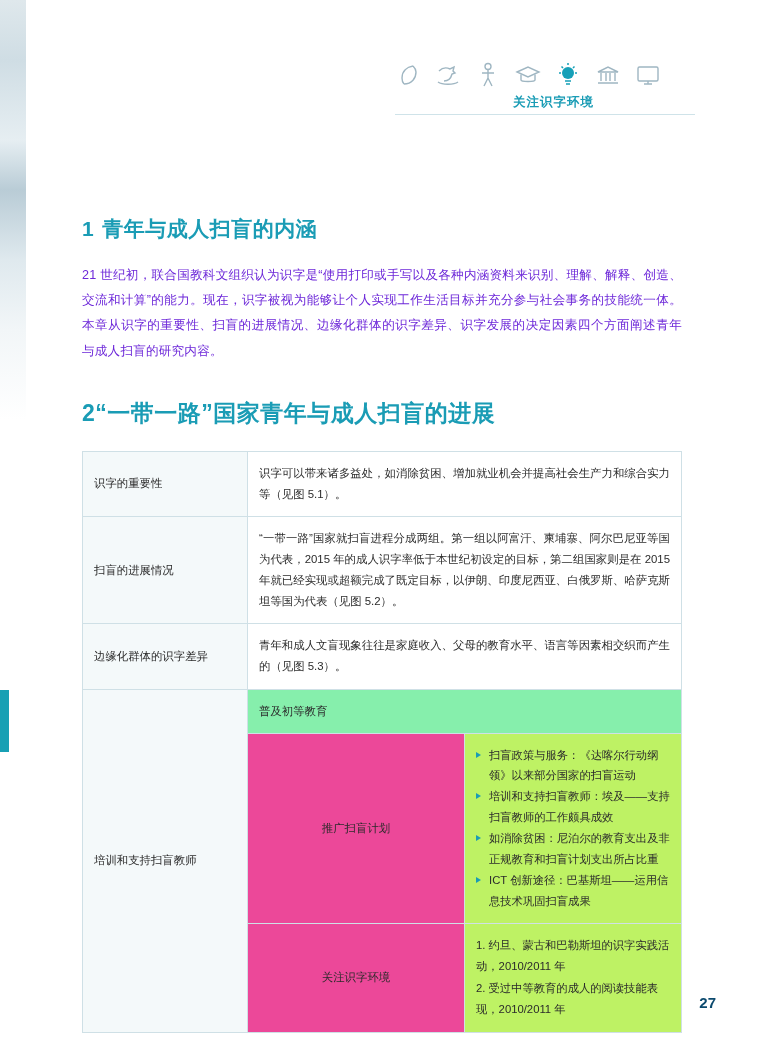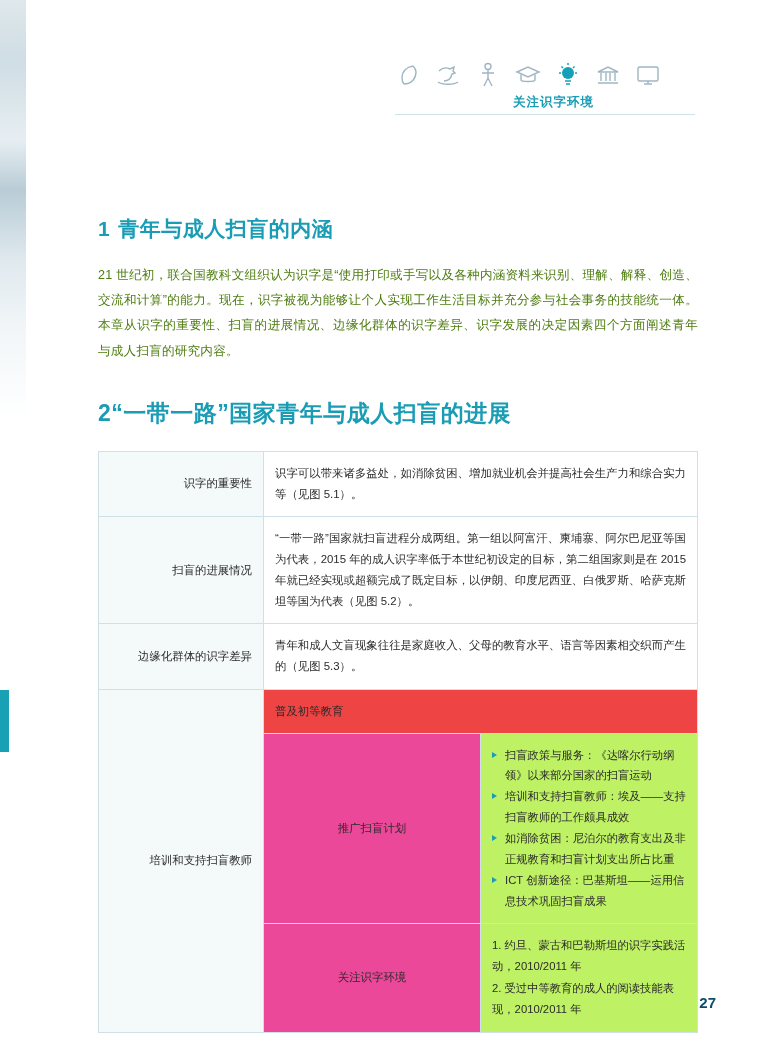--- a/index.html
+++ b/index.html
@@ -69,34 +69,34 @@
     margin-top: 3px;
     margin-left: 0px;
     width: 300px;
     height: 1px;
     background: #cfe3e9;
   }
 
   
   .content {
     position: absolute;
-    left: 98px;
+    left: 82px;
     top: 215px;
     width: 600px;
   }
   h1.sec {
     color: #1a9cb5;
     font-size: 21px;
     font-weight: bold;
     margin: 0 0 20px 0;
     letter-spacing: 0.5px;
   }
   h1.sec .num { margin-right: 8px; }
   p.para {
-    color: #4d7c0f;
+    color: #6d28d9;
     font-size: 12.6px;
     line-height: 2.0;
     margin: 0 0 34px 0;
     text-align: justify;
     letter-spacing: 0.2px;
   }
   h1.sec2 {
     color: #1a9cb5;
     font-size: 23px;
     font-weight: bold;
@@ -116,27 +116,27 @@
     vertical-align: middle;
     padding: 11px 11px;
     font-size: 11.4px;
     line-height: 1.85;
     color: #2b2b2b;
   }
   td.rowhead {
     width: 142px;
     color: #1a8fb0;
     background: #f4f9fa;
-    text-align: right;
+    text-align: left;
     font-size: 12px;
     font-weight: normal;
   }
   td.body { background: #ffffff; text-align: justify; }
   td.subfull {
-    background: #ef4444;
+    background: #86efac;
     padding: 7px 11px;
   }
   td.sublabel {
     width: 92px;
     background: #ec4899;
     text-align: center;
     font-size: 11.3px;
     color: #2b2b2b;
   }
   td.subbody { background: #bef264; }

